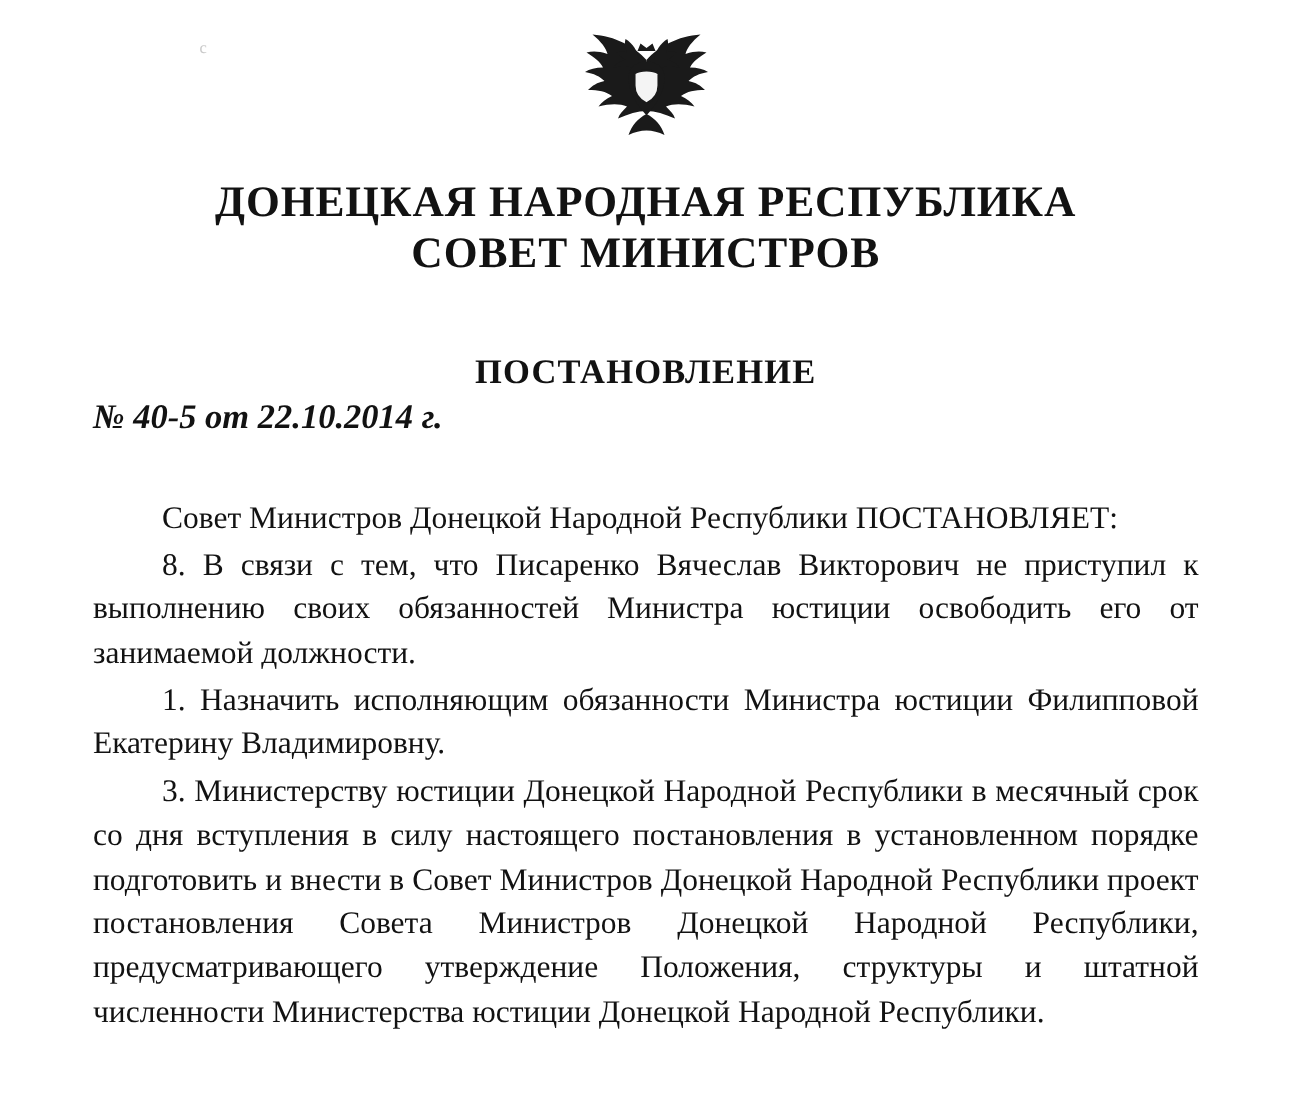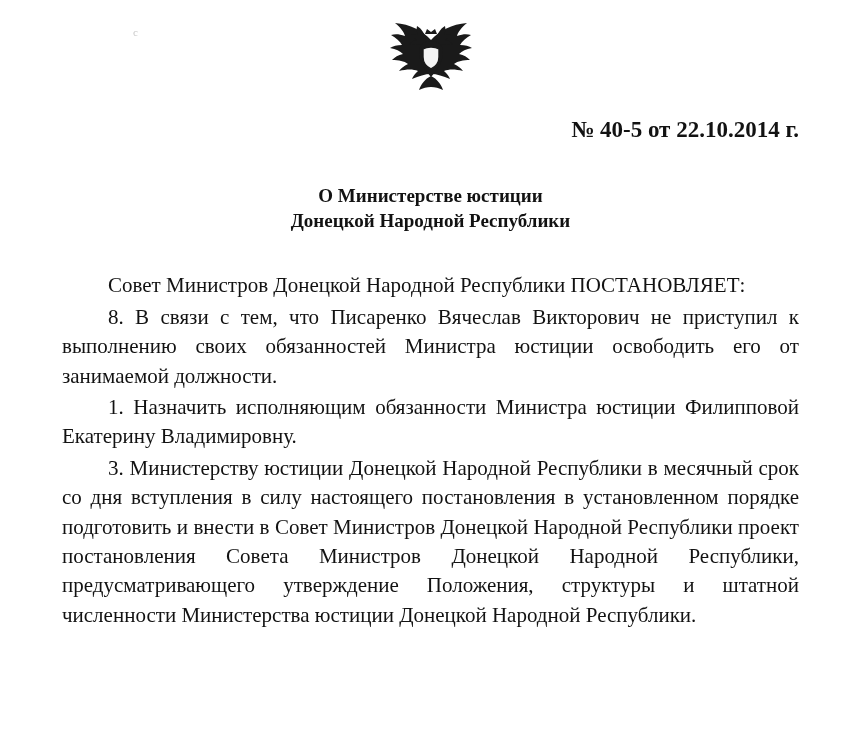--- a/index.html
+++ b/index.html
@@ -66,25 +66,26 @@
 
   .doc-type {
     text-align: center;
     margin-top: 48px;
     font-size: 23px;
     font-weight: bold;
     letter-spacing: 0.8px;
     line-height: 1.22;
   }
   .doc-number {
-    text-align: right;
+    text-align: left;
     font-size: 23px;
     font-weight: bold;
     line-height: 1.22;
-    margin-top: 16px;
+    margin-top: 2px;
+    font-style: italic;
   }
 
   .subject {
     text-align: center;
     margin-top: 40px;
     font-size: 19px;
     font-weight: bold;
     line-height: 1.3;
   }
   .subject-line-2 {
@@ -132,27 +133,28 @@
 
         <path d="M48 27 c-7 0-12 4-12 11 0 9 5 17 12 25 7-8 12-16 12-25 0-7-5-11-12-11z"></path>
 
         <path d="M48 62 c-6 3-10 8-12 14 4-2 8-3 12-3 4 0 8 1 12 3-2-6-6-11-12-14z"></path>
 
         <path d="M48 33 c-5 0-8 2-8 2 v8 c0 6 4 10 8 12 4-2 8-6 8-12 v-8 s-3-2-8-2z" fill="#f4f4f4" stroke="#1a1a1a" stroke-width="1.4"></path>
       </g>
     </svg>
   </div>
 
+  <div class="title-block">
+    <div class="title-line-1">ДОНЕЦКАЯ НАРОДНАЯ РЕСПУБЛИКА</div>
+    <div class="title-line-2">СОВЕТ МИНИСТРОВ</div>
+  </div>
 
+  <div class="doc-type">ПОСТАНОВЛЕНИЕ</div>
   <div class="doc-number">№ 40-5 от 22.10.2014 г.</div>
 
-  <div class="subject">
-    <div>О Министерстве юстиции</div>
-    <div class="subject-line-2">Донецкой Народной Республики</div>
-  </div>
 
   <div class="body-block">
     <p>Совет Министров Донецкой Народной Республики ПОСТАНОВЛЯЕТ:</p>
     <p>8. В связи с тем, что Писаренко Вячеслав Викторович не приступил к выполнению своих обязанностей Министра юстиции освободить его от занимаемой должности.</p>
     <p>1. Назначить исполняющим обязанности Министра юстиции Филипповой Екатерину Владимировну.</p>
     <p>3. Министерству юстиции Донецкой Народной Республики в месячный срок со дня вступления в силу настоящего постановления в установленном порядке подготовить и внести в Совет Министров Донецкой Народной Республики проект постановления Совета Министров Донецкой Народной Республики, предусматривающего утверждение Положения, структуры и штатной численности Министерства юстиции Донецкой Народной Республики.</p>
   </div>
 
 </div>
 

